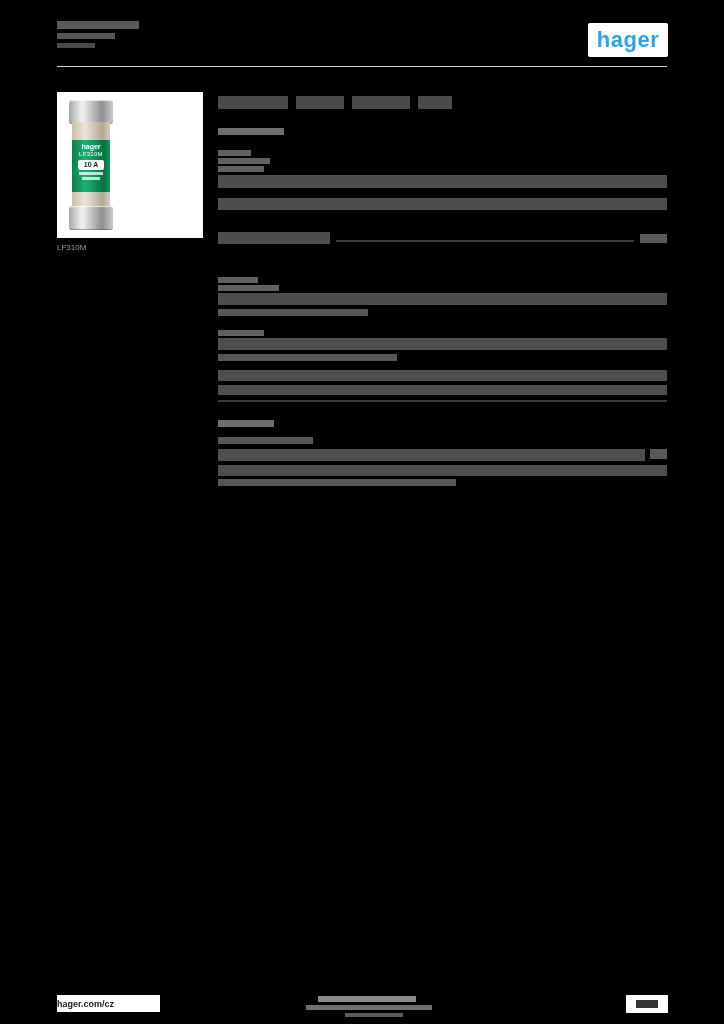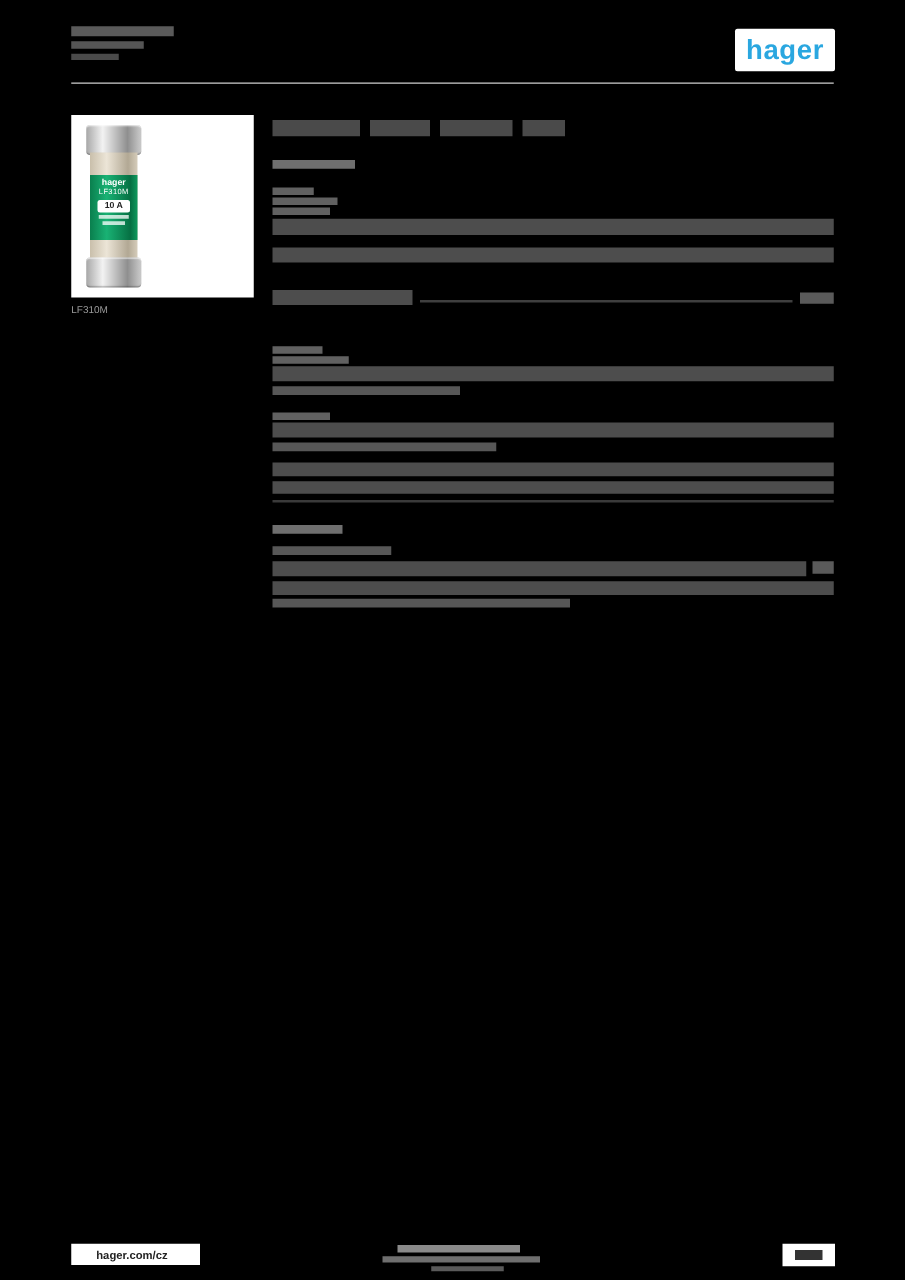--- a/index.html
+++ b/index.html
@@ -46,21 +46,21 @@
     color:#222222; font-size:7px; font-weight:bold; line-height:10px; text-align:center;
   }
   .fuse-tinyline { margin:2px auto 0; height:3px; background:rgba(255,255,255,.75); }
   .fuse-tinyline.a { width:24px; }
   .fuse-tinyline.b { width:18px; margin-top:2px; }
   .img-caption { position:absolute; left:57px; top:243px; font-size:8px; color:#9b9b9b; }
 
   
   .site-badge {
     position:absolute; left:57px; top:995px; width:103px; height:17px;
-    background:#ffffff; display:flex; align-items:center; padding-left:20px;
+    background:#ffffff; display:flex; align-items:center; padding-left:0;
     font-size:9px; font-weight:bold; color:#222222;
   }
   .page-badge {
     position:absolute; left:626px; top:995px; width:42px; height:18px;
     background:#ffffff; display:flex; align-items:center; justify-content:center;
   }
   .page-num-bar { width:22px; height:8px; background:#333333; }
 </style>
 </head>
 <body>

